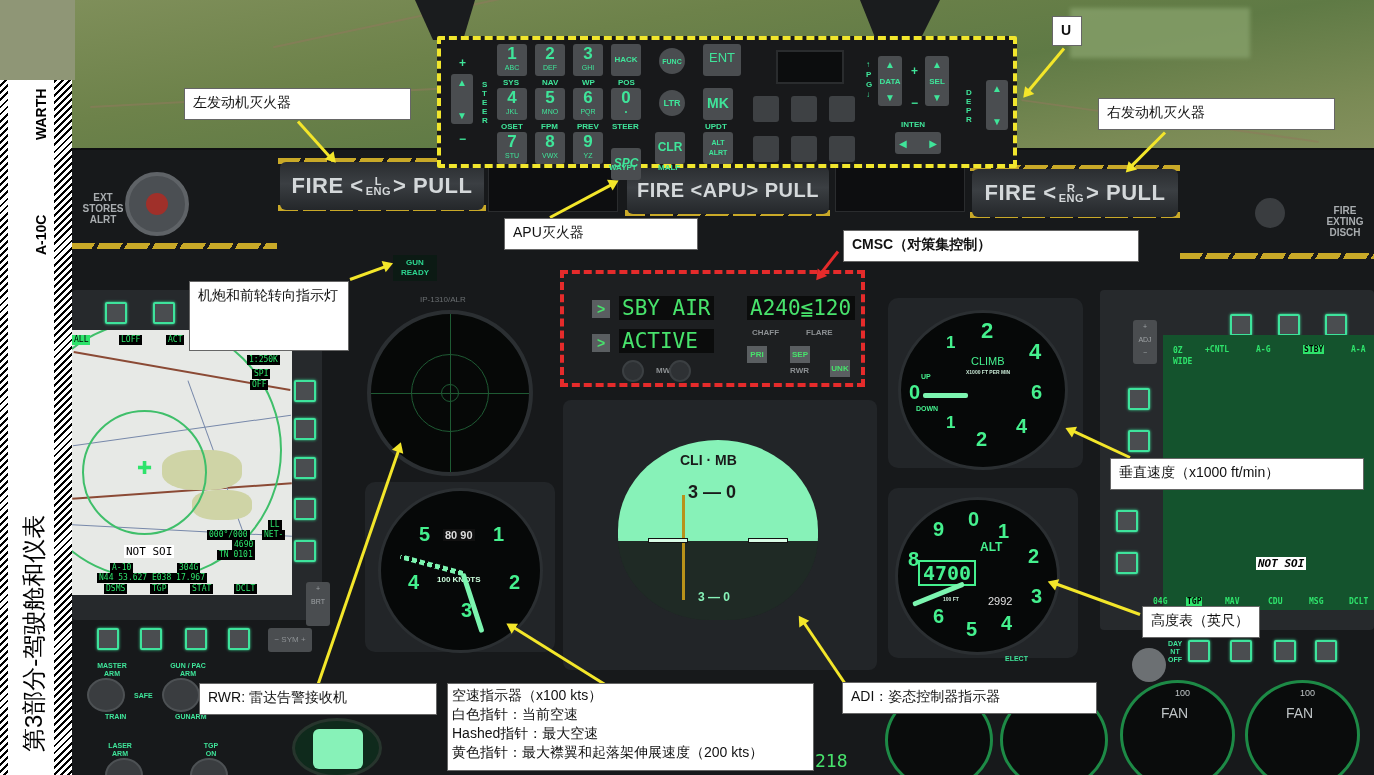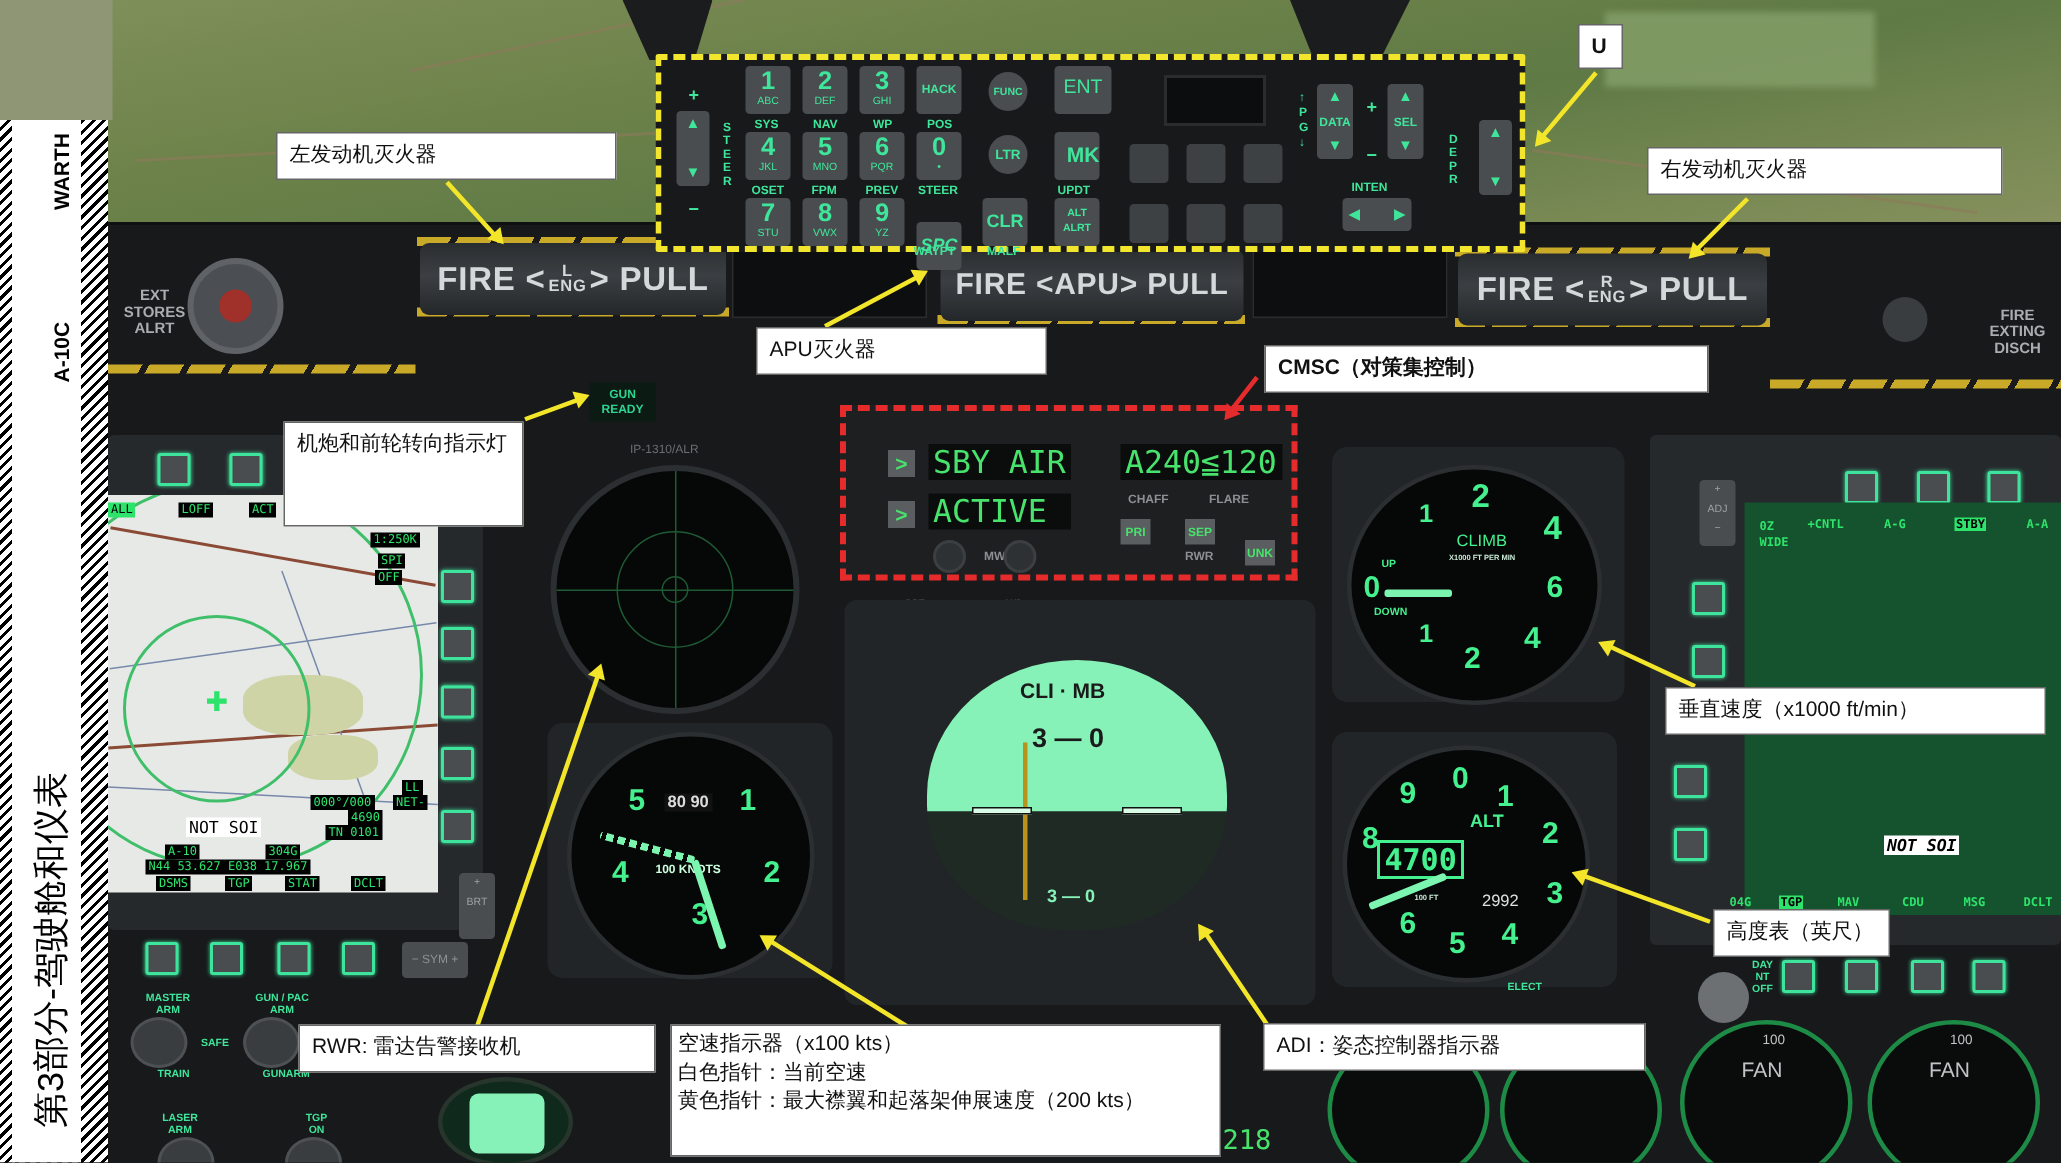--- a/index.html
+++ b/index.html
@@ -206,21 +206,21 @@
     <div class="ufc-key" style="left:132px;top:92px;"><span>9</span><span class="s">YZ</span></div>
     <div class="ufc-key" style="left:170px;top:108px;font-size:12px;line-height:30px;font-style:italic;"><span>SPC</span></div>
     <span class="ufc-lbl" style="left:168px;top:123px;">WAYPT</span>
 
     <div class="ufc-round" style="left:218px;top:8px;font-size:7px;">FUNC</div>
     <div class="ufc-round" style="left:218px;top:50px;">LTR</div>
     <div class="ufc-key" style="left:214px;top:92px;font-size:12px;line-height:30px;"><span>CLR</span></div>
     <span class="ufc-lbl" style="left:217px;top:123px;">MALF</span>
 
     <div class="ufc-key" style="left:262px;top:4px;width:38px;font-size:13px;line-height:28px;font-weight:normal;"><span>ENT</span></div>
-    <div class="ufc-key" style="left:262px;top:48px;font-size:14px;line-height:30px;text-align:right;"><span>MK</span></div>
+    <div class="ufc-key" style="left:262px;top:48px;font-size:14px;line-height:30px;"><span>MK</span></div>
     <span class="ufc-lbl" style="left:264px;top:82px;">UPDT</span>
     <div class="ufc-key" style="left:262px;top:92px;font-size:7px;line-height:10px;padding-top:6px;"><span>ALT ALRT</span></div>
 
     <div class="ufc-display"></div>
 
     <div class="ufc-blank" style="left:312px;top:56px;"></div>
     <div class="ufc-blank" style="left:350px;top:56px;"></div>
     <div class="ufc-blank" style="left:388px;top:56px;"></div>
     <div class="ufc-blank" style="left:312px;top:96px;"></div>
     <div class="ufc-blank" style="left:350px;top:96px;"></div>
@@ -481,20 +481,21 @@
 
   <div class="callout" style="left:1142px;top:606px;width:118px;height:32px;">高度表（英尺）</div>
   <div class="arrow" style="left:1140px;top:613px;width:92px;transform:rotate(-160deg);"></div>
 
   <div class="callout" style="left:199px;top:683px;width:238px;height:32px;">RWR: 雷达告警接收机</div>
   <div class="arrow" style="left:318px;top:683px;width:250px;transform:rotate(-71deg);"></div>
 
   <div class="callout" style="left:447px;top:683px;width:367px;height:88px;line-height:19px;padding:2px 4px;">
     <div>空速指示器（x100 kts）</div>
     <div>白色指针：当前空速</div>
+    <div>Hashed指针：最大空速</div>
     <div>黄色指针：最大襟翼和起落架伸展速度（200 kts）</div>
   </div>
   <div class="arrow" style="left:605px;top:683px;width:110px;transform:rotate(-148deg);"></div>
 
   <div class="callout" style="left:842px;top:682px;width:255px;height:32px;">ADI：姿态控制器指示器</div>
   <div class="arrow" style="left:845px;top:682px;width:76px;transform:rotate(-124deg);"></div>
 
 </div>
 
 </body></html>

